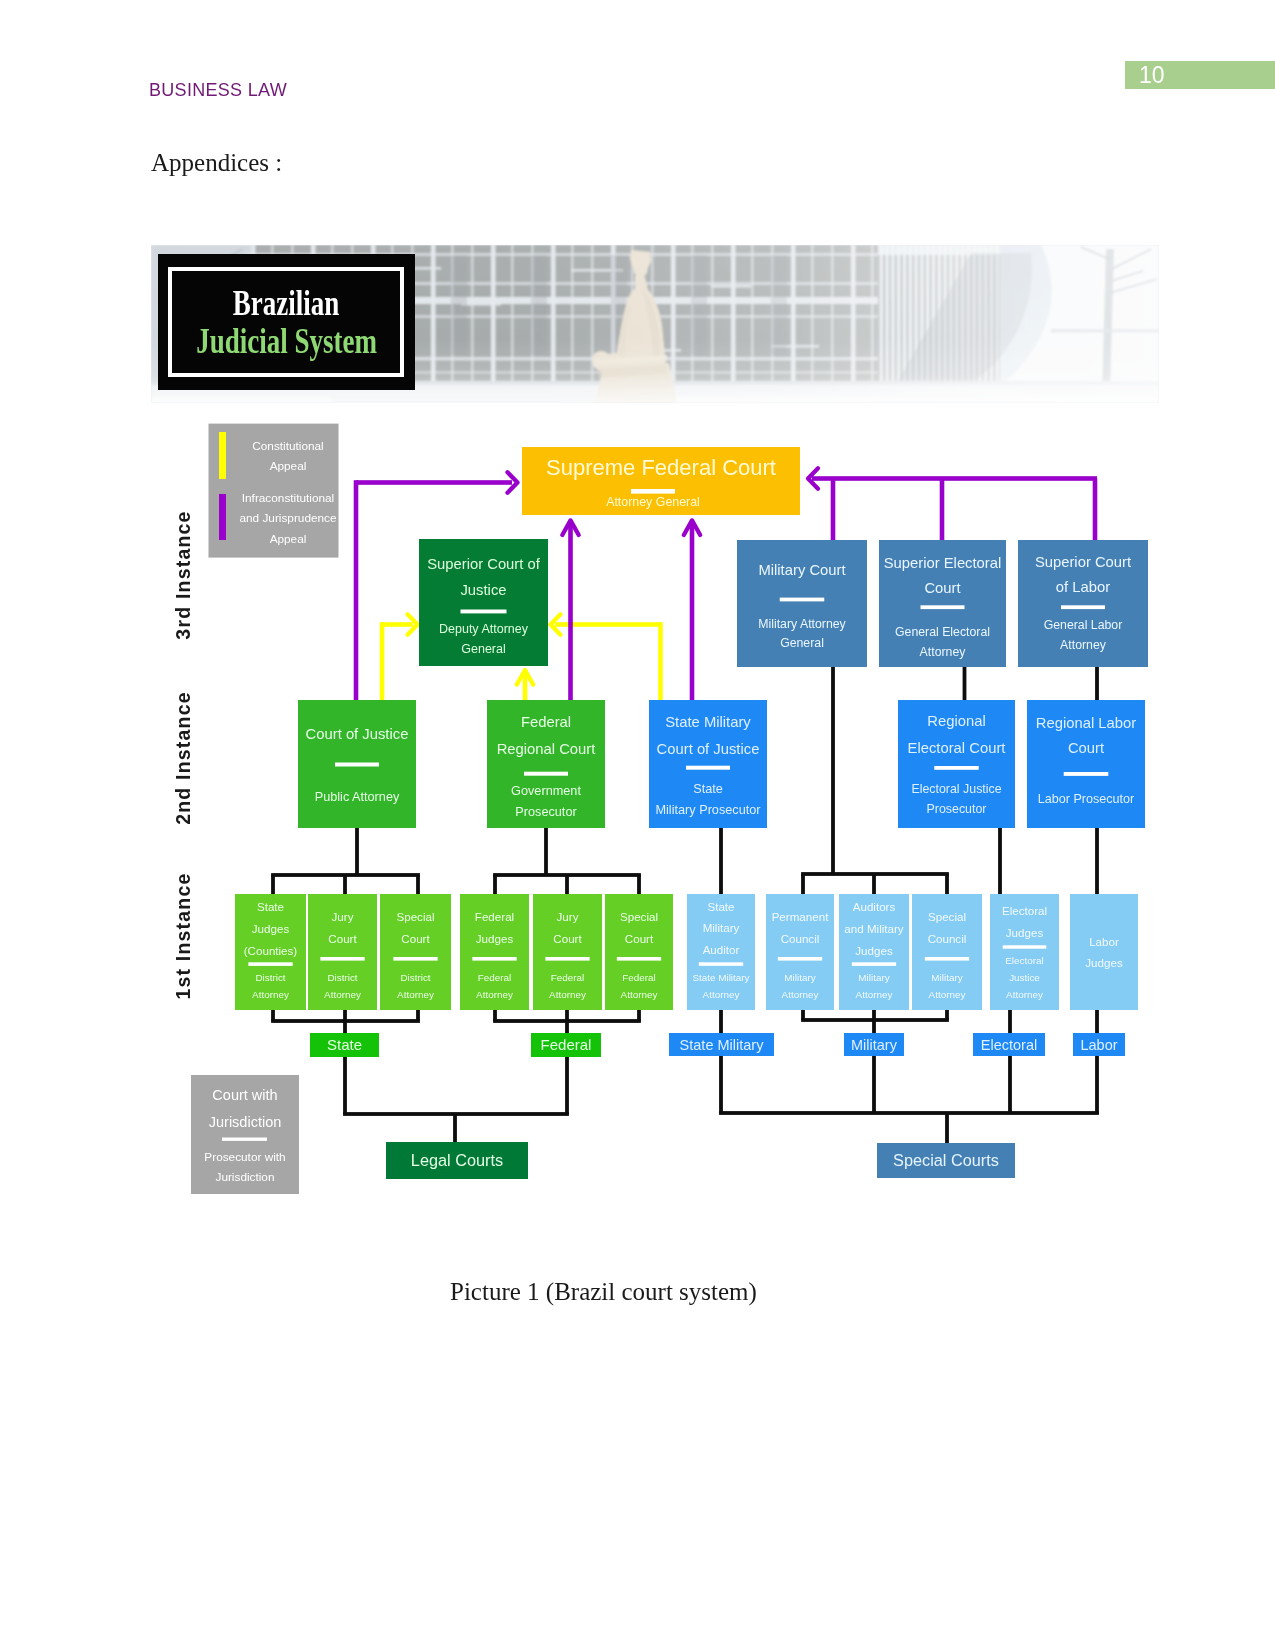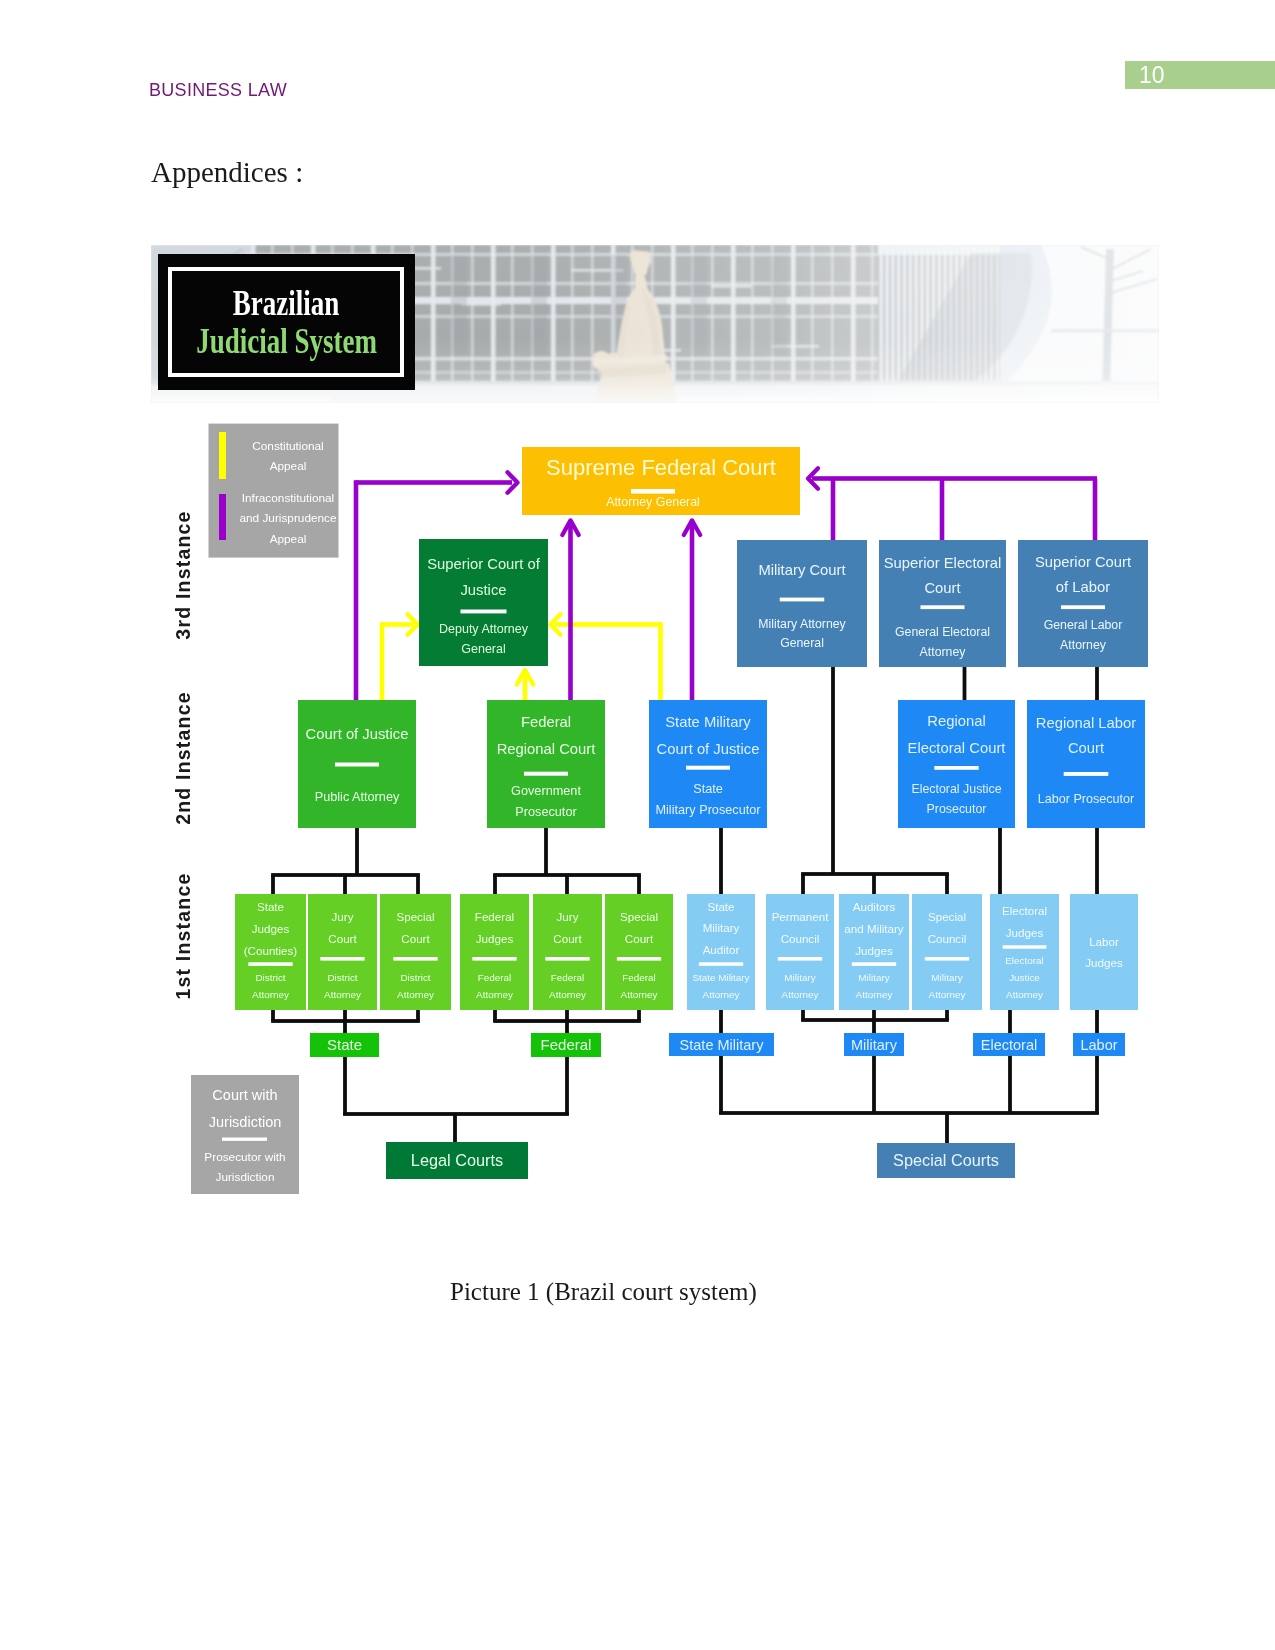--- a/index.html
+++ b/index.html
@@ -1,21 +1,21 @@
 <!DOCTYPE html>
 <html><head>
 <meta charset="utf-8">
 <style>
   html,body{margin:0;padding:0;}
   body{width:1275px;height:1650px;background:#ffffff;font-family:"Liberation Sans",sans-serif;position:relative;overflow:hidden;}
   .page{position:absolute;left:0;top:0;width:1275px;height:1580px;}
 
   #pagenum{position:absolute;left:1125px;top:61px;width:150px;height:28px;background:#A9CF8E;color:#ffffff;font-size:23px;line-height:28px;padding-left:14px;box-sizing:border-box;font-family:"Liberation Sans",sans-serif;}
   #hdr{position:absolute;left:149px;top:80px;font-size:18px;color:#701a75;letter-spacing:.3px;}
-  #appendices{position:absolute;left:151px;top:156px;font-family:"Liberation Serif",serif;font-size:29px;color:#1a1a1a;}
+  #appendices{position:absolute;left:151px;top:149px;font-family:"Liberation Serif",serif;font-size:25px;color:#1a1a1a;}
   #caption{position:absolute;left:450px;top:1278px;font-family:"Liberation Serif",serif;font-size:25px;color:#1a1a1a;}
 
   
   #banner{position:absolute;left:151px;top:245px;width:1008px;height:158px;overflow:hidden;background:#e9eef2;}
   #banner-photo{position:absolute;left:0;top:0;width:1008px;height:158px;}
   #banner-title{position:absolute;left:7px;top:8.5px;width:257px;height:136.5px;background:#050505;}
   #banner-title-inner{position:absolute;left:10.4px;top:13.3px;width:236px;height:110px;box-sizing:border-box;border:4.5px solid #ffffff;display:flex;flex-direction:column;align-items:center;justify-content:center;background:#050505;}
   .bt-l1,.bt-l2{font-family:"Liberation Serif",serif;font-weight:bold;font-size:36px;line-height:38px;transform:scaleX(0.75);transform-origin:center;white-space:nowrap;}
   .bt-l1{color:#ffffff;}
   .bt-l2{color:#8ed973;}

